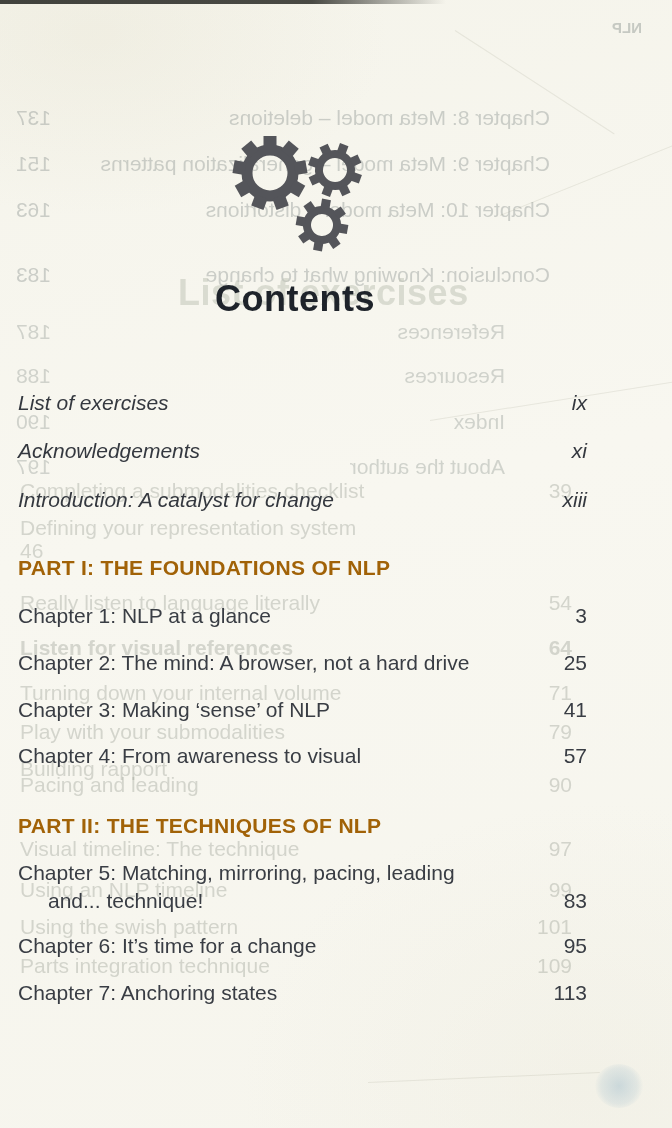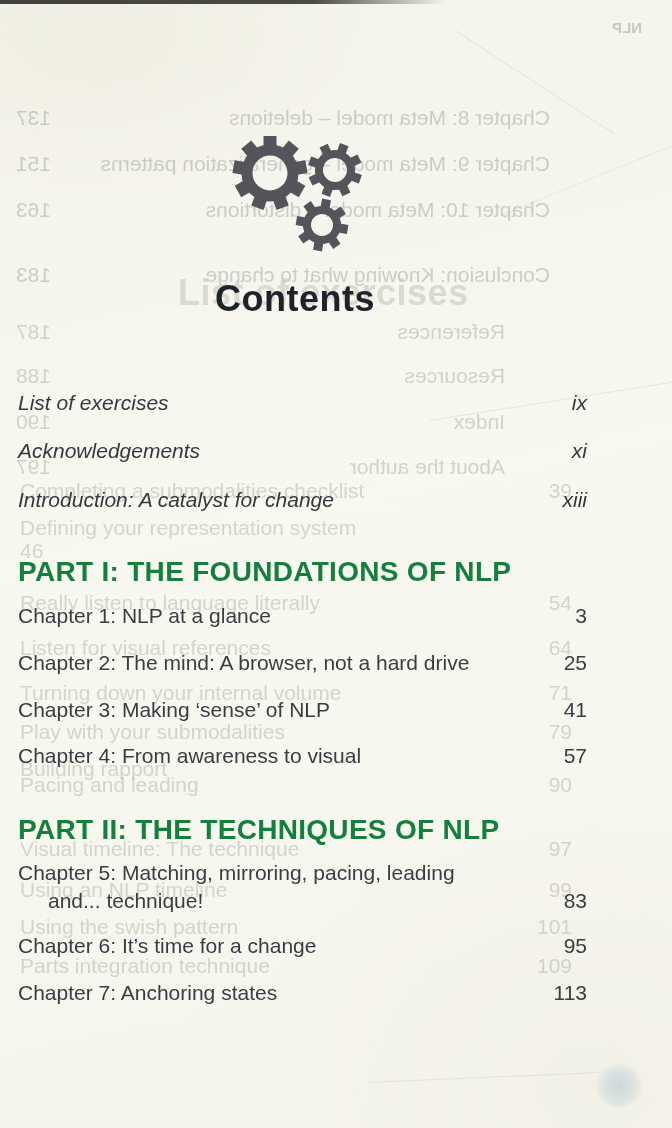--- a/index.html
+++ b/index.html
@@ -22,22 +22,22 @@
     font-size:36px;font-weight:700;letter-spacing:.5px;color:#1e232a;z-index:3;
   }
   .row{
     position:absolute;left:18px;right:85px;
     display:flex;justify-content:space-between;align-items:flex-start;
     font-size:21px;color:#393d44;line-height:24px;white-space:nowrap;
   }
   .row .num{text-align:right;}
   .fm{font-style:italic;color:#34383f;}
   .part{
-    position:absolute;left:18px;font-size:28px;font-weight:700;
-    letter-spacing:.3px;color:#15803d;white-space:nowrap;
+    position:absolute;left:18px;font-size:21px;font-weight:700;
+    letter-spacing:.3px;color:#a16207;white-space:nowrap;
   }
   .indent{padding-left:30px;}
 
   
   .ghost{
     position:absolute;display:flex;justify-content:space-between;
     font-size:21px;line-height:23px;white-space:nowrap;pointer-events:none;
   }
   .ghost.mirror{left:16px;width:534px;transform:scaleX(-1);color:rgba(138,146,142,.40);}
   .ghost.mirror-short{left:16px;width:489px;transform:scaleX(-1);color:rgba(138,146,142,.36);}
@@ -105,21 +105,21 @@
       <span>39</span>
     </div>
     <div class="ghost offset" style="top: 516px; flex-direction: column;">
       <span>Defining your representation system</span>
       <span>46</span>
     </div>
     <div class="ghost offset" style="top: 591px;">
       <span>Really listen to language literally</span>
       <span>54</span>
     </div>
-    <div class="ghost offset" style="top: 636px;">
+    <div class="ghost offset" style="top: 636px; font-weight: bold;">
       <span>Listen for visual references</span>
       <span>64</span>
     </div>
     <div class="ghost offset" style="top: 681px;">
       <span>Turning down your internal volume</span>
       <span>71</span>
     </div>
     <div class="ghost offset" style="top: 720px; align-items: flex-end;">
       <span>Play with your submodalities</span>
       <span>79</span>

